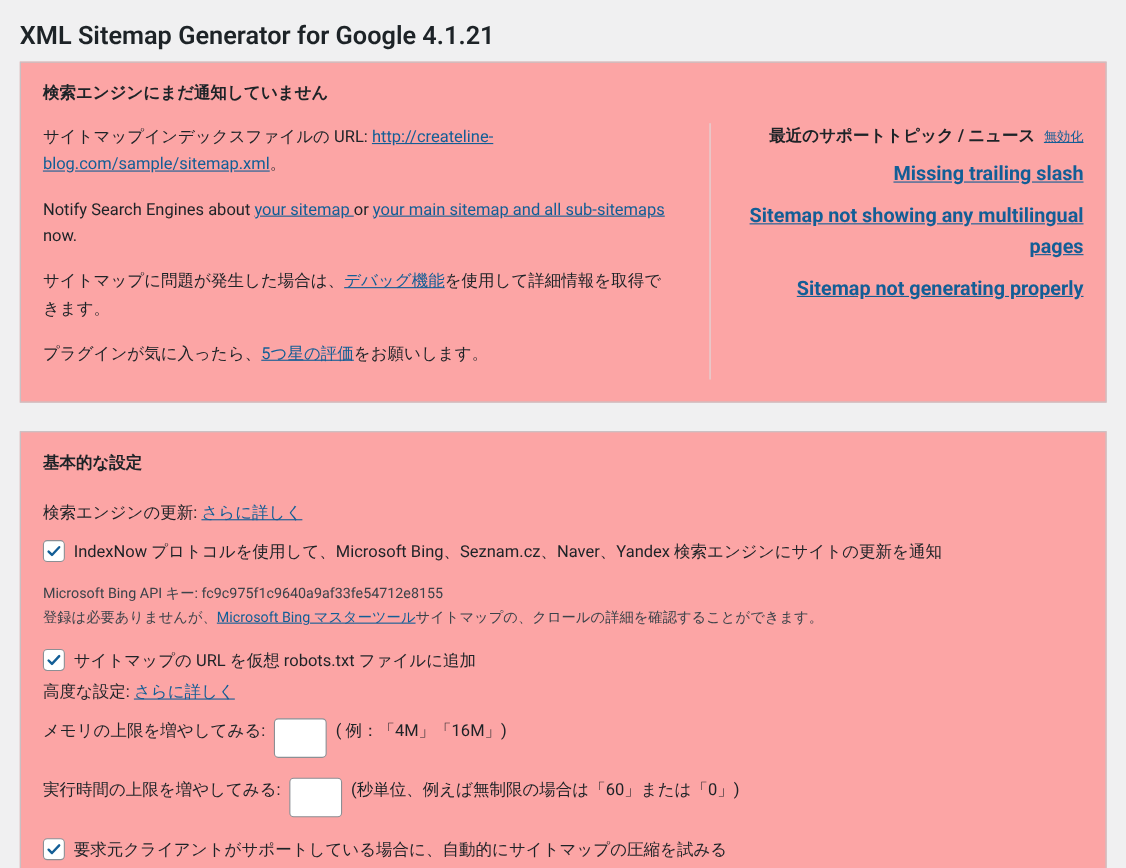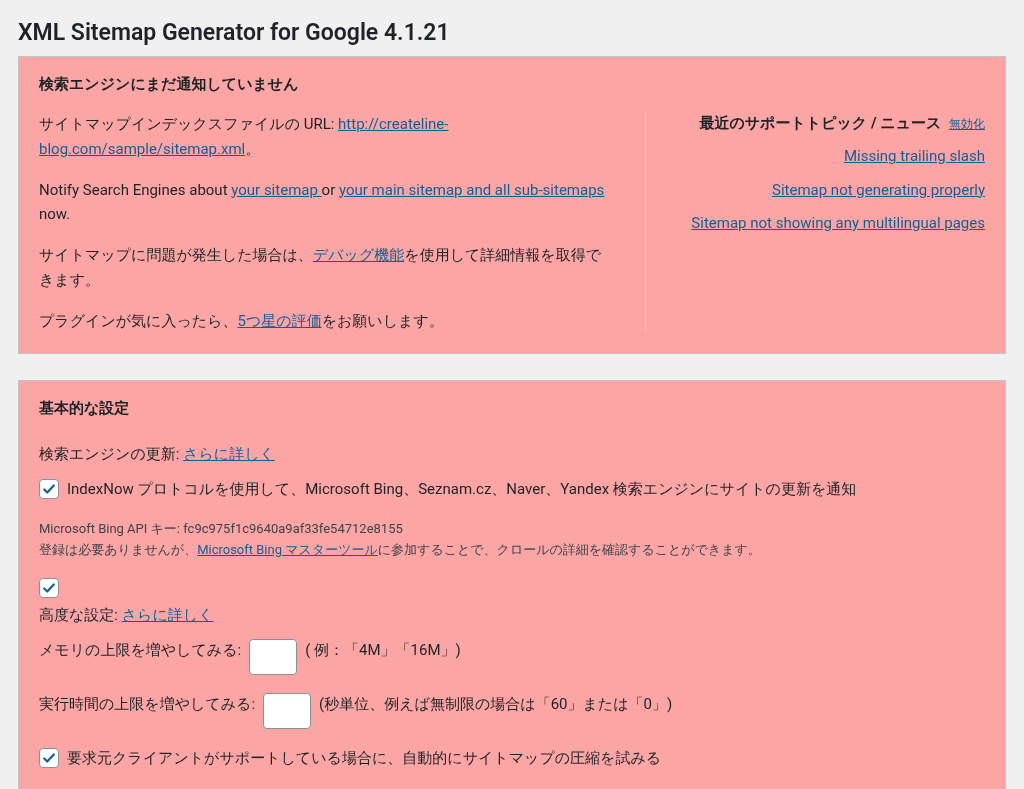--- a/index.html
+++ b/index.html
@@ -49,41 +49,42 @@
       width: 340px;
       border-left: 1px solid #dcdcde;
       padding-left: 26px;
       text-align: right;
     }
     p {
       margin: 0 0 16px 0;
       font-size: 15px;
       line-height: 1.65;
     }
-    p.last { margin-bottom: 0; }
+    p.last { margin-bottom: 12px; }
     a {
       color: #135e96;
       text-decoration: underline;
     }
     .news-head {
       font-weight: 700;
       font-size: 15px;
       margin-bottom: 10px;
     }
     .news-head .small {
       font-weight: 400;
       font-size: 12px;
       margin-left: 4px;
     }
     .news-list {
       list-style: none;
     }
     .news-list li {
       margin-bottom: 10px;
-      font-size: 15px;
+      font-size: 18px;
+      font-weight: bold;
     }
     .section-label {
       font-size: 15px;
       font-weight: 400;
       margin: 6px 0 12px 0;
     }
     .checkbox-row {
       display: flex;
       align-items: flex-start;
       gap: 8px;
@@ -159,22 +160,22 @@
         <span>プラグインが気に入ったら、</span><a href="#">5つ星の評価</a><span>をお願いします。</span>
       </p>
     </div>
     <div class="col-right">
       <div class="news-head">
         <span>最近のサポートトピック / ニュース</span>
         <a href="#" class="small">無効化</a>
       </div>
       <ul class="news-list">
         <li><a href="#">Missing trailing slash</a></li>
+        <li><a href="#">Sitemap not showing any multilingual pages</a></li>
         <li><a href="#">Sitemap not generating properly</a></li>
-        <li><a href="#">Sitemap not showing any multilingual pages</a></li>
       </ul>
     </div>
   </div>
 </div>
 
 <div class="panel">
   <div class="panel-title">基本的な設定</div>
   <div class="panel-body">
 
     <div class="section-label">
@@ -185,29 +186,30 @@
     <div class="checkbox-row">
       <div class="checkbox-box">
         <svg viewBox="0 0 16 16">
             <path fill="none" stroke="#135e96" stroke-width="2.5" stroke-linecap="round" stroke-linejoin="round" d="M2.5 8.5 L6 12 L13.5 4"></path>
           </svg>
       </div>
       <div class="check-label">IndexNow プロトコルを使用して、Microsoft Bing、Seznam.cz、Naver、Yandex 検索エンジンにサイトの更新を通知</div>
     </div>
     <div class="subnote">
       <span>Microsoft Bing API キー: </span><span>fc9c975f1c9640a9af33fe54712e8155</span><br>
-      <span>登録は必要ありませんが、</span><a href="#">Microsoft Bing マスターツール</a><span>に参加することで、クロールの詳細を確認することができます。</span>
+      <span>登録は必要ありませんが、</span><a href="#">Microsoft Bing マスターツール</a><span>サイトマップの、クロールの詳細を確認することができます。</span>
     </div>
 
     <div class="checkbox-row">
       <div class="checkbox-box">
         <svg viewBox="0 0 16 16">
             <path fill="none" stroke="#135e96" stroke-width="2.5" stroke-linecap="round" stroke-linejoin="round" d="M2.5 8.5 L6 12 L13.5 4"></path>
           </svg>
       </div>
+      <div class="check-label">サイトマップの URL を仮想 robots.txt ファイルに追加</div>
     </div>
 
     <div class="section-label">
       <span>高度な設定:</span>
       <a href="#">さらに詳しく</a>
     </div>
 
     <div class="input-row">
       <span>メモリの上限を増やしてみる:</span>
       <input class="num-input" type="text" style="">

